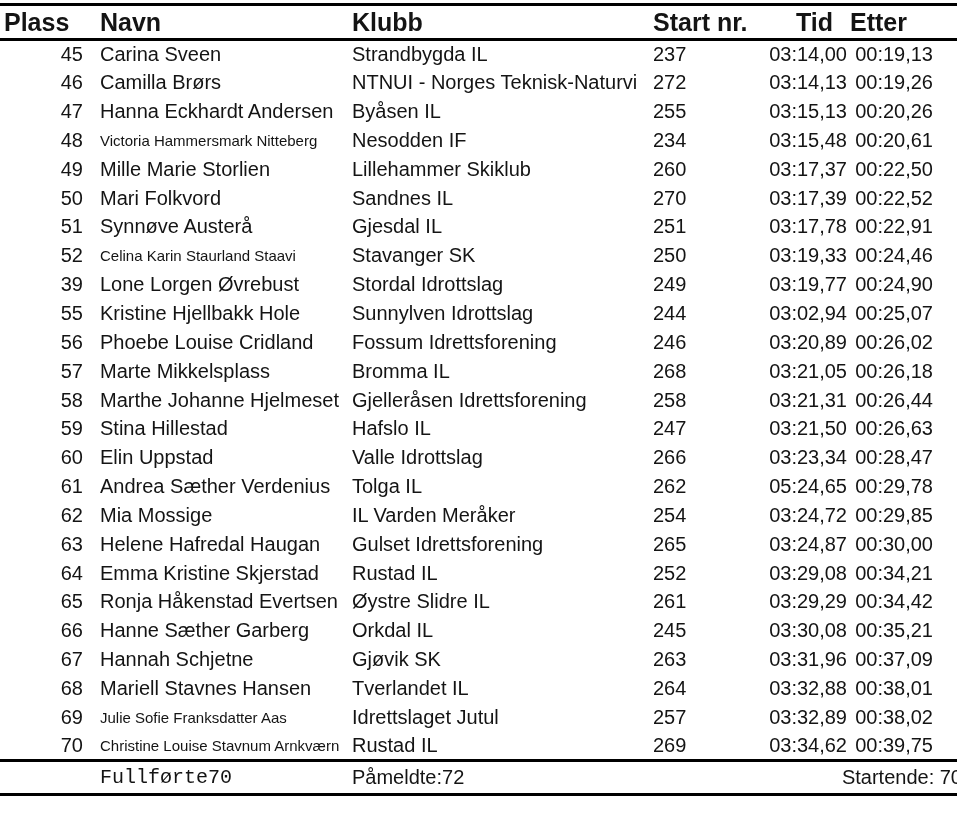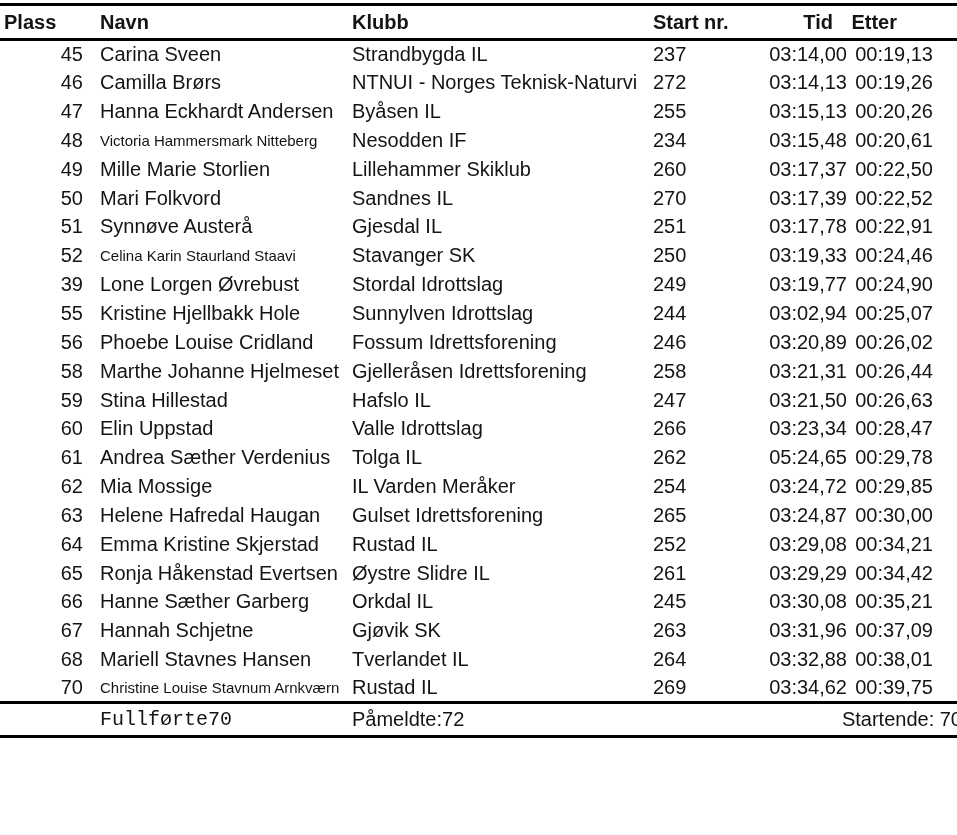--- a/index.html
+++ b/index.html
@@ -30,21 +30,21 @@
   col.c-start  { width: 115px; }
   col.c-tid    { width: 90px; }
   col.c-etter  { width: 107px; }
 
   thead tr {
     height: 35px;
   }
   thead th {
     border-top: 3px solid #000;
     border-bottom: 3px solid #000;
-    font-size: 20px;
+    font-size: 25px;
     font-weight: bold;
     padding: 0;
     vertical-align: middle;
     white-space: nowrap;
   }
   th.h-plass { text-align: left;  padding-left: 4px; }
   th.h-navn  { text-align: left;  padding-left: 15px; }
   th.h-klubb { text-align: left;  padding-left: 4px; }
   th.h-start { text-align: left;  padding-left: 8px; }
   th.h-tid   { text-align: right; padding-right: 17px; }
@@ -186,20 +186,28 @@
   </tr>
         <tr>
     <td class="d-plass">56</td>
     <td class="d-navn">Phoebe Louise Cridland</td>
     <td class="d-klubb">Fossum Idrettsforening</td>
     <td class="d-start">246</td>
     <td class="d-tid">03:20,89</td>
     <td class="d-etter">00:26,02</td>
   </tr>
         <tr>
+    <td class="d-plass">57</td>
+    <td class="d-navn">Marte Mikkelsplass</td>
+    <td class="d-klubb">Bromma IL</td>
+    <td class="d-start">268</td>
+    <td class="d-tid">03:21,05</td>
+    <td class="d-etter">00:26,18</td>
+  </tr>
+        <tr>
     <td class="d-plass">58</td>
     <td class="d-navn">Marthe Johanne Hjelmeset</td>
     <td class="d-klubb">Gjelleråsen Idrettsforening</td>
     <td class="d-start">258</td>
     <td class="d-tid">03:21,31</td>
     <td class="d-etter">00:26,44</td>
   </tr>
         <tr>
     <td class="d-plass">59</td>
     <td class="d-navn">Stina Hillestad</td>
@@ -272,20 +280,28 @@
     <td class="d-tid">03:31,96</td>
     <td class="d-etter">00:37,09</td>
   </tr>
         <tr>
     <td class="d-plass">68</td>
     <td class="d-navn">Mariell Stavnes Hansen</td>
     <td class="d-klubb">Tverlandet IL</td>
     <td class="d-start">264</td>
     <td class="d-tid">03:32,88</td>
     <td class="d-etter">00:38,01</td>
+  </tr>
+        <tr>
+    <td class="d-plass">69</td>
+    <td class="d-navn small-name">Julie Sofie Franksdatter Aas</td>
+    <td class="d-klubb">Idrettslaget Jutul</td>
+    <td class="d-start">257</td>
+    <td class="d-tid">03:32,89</td>
+    <td class="d-etter">00:38,02</td>
   </tr>
         <tr>
     <td class="d-plass">70</td>
     <td class="d-navn small-name">Christine Louise Stavnum Arnkværn</td>
     <td class="d-klubb">Rustad IL</td>
     <td class="d-start">269</td>
     <td class="d-tid">03:34,62</td>
     <td class="d-etter">00:39,75</td>
   </tr>
       </tbody>

